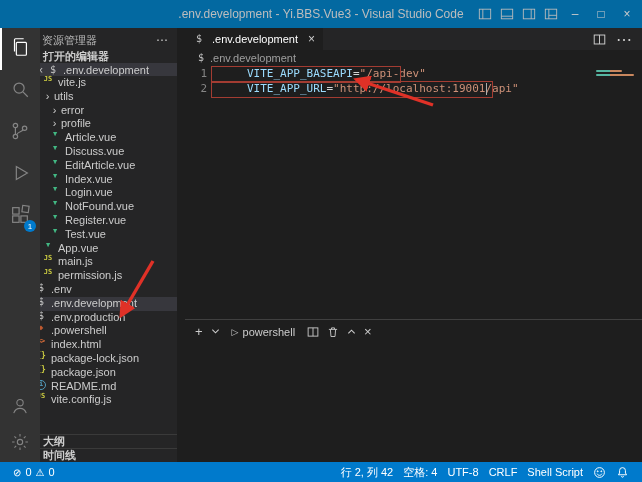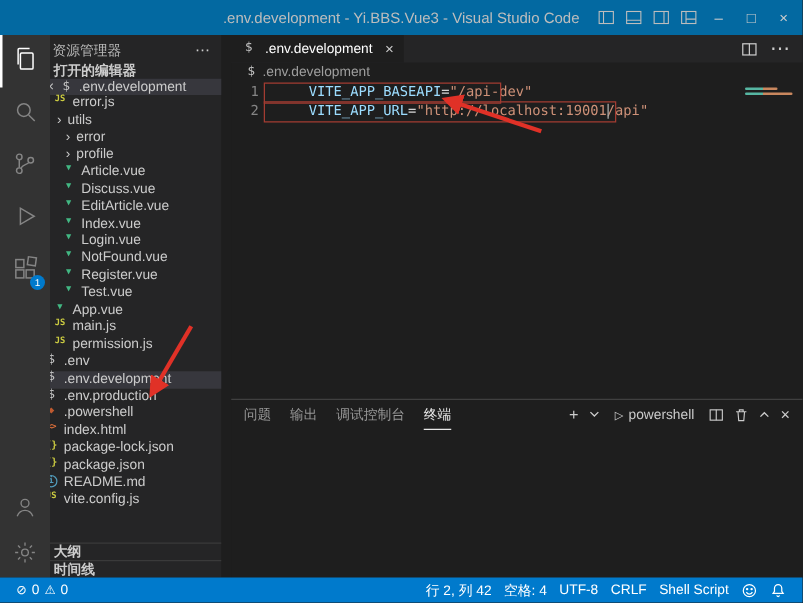--- a/index.html
+++ b/index.html
@@ -210,21 +210,21 @@
       <span>打开的编辑器</span>
     </div>
     <div class="oe-item">
       <span class="close-x">×</span>
       <span class="fi fi-env">$</span>
       <span class="lbl">.env.development</span>
     </div>
     <div class="tree">
         <div class="tree-row" style="padding-left: 10px;">
           <span class="fi fi-js">JS</span>
-          <span class="lbl">error.js</span>
+          <span class="lbl">vite.js</span>
         </div>
         <div class="tree-row" style="padding-left: 10px;">
           <span class="chev">›</span>
           <span class="lbl">utils</span>
         </div>
         <div class="tree-row" style="padding-left: 17px;">
           <span class="chev">›</span>
           <span class="lbl">error</span>
         </div>
         <div class="tree-row" style="padding-left: 17px;">
@@ -358,26 +358,20 @@
         </div>
       <div class="caret"></div>
       <div class="minimap">
         <div class="mm-line mm1"></div>
         <div class="mm-line mm2"></div>
       </div>
     </div>
 
     <div class="panel">
       <div class="panel-tabbar">
-        <div class="panel-tabs">
-            <span class="panel-tab">问题</span>
-            <span class="panel-tab">输出</span>
-            <span class="panel-tab">调试控制台</span>
-            <span class="panel-tab active">终端</span>
-          </div>
         <div class="panel-actions">
           <span class="pa-icon">+</span>
           <span class="pa-icon">
             <svg width="9" height="9" viewBox="0 0 10 10">
                 <path d="M1.5 3l3.5 3.5L8.5 3"></path>
               </svg>
             </span>
           <span class="ps-select">
             <span class="ps-glyph">▷</span>
             <span>powershell</span>

